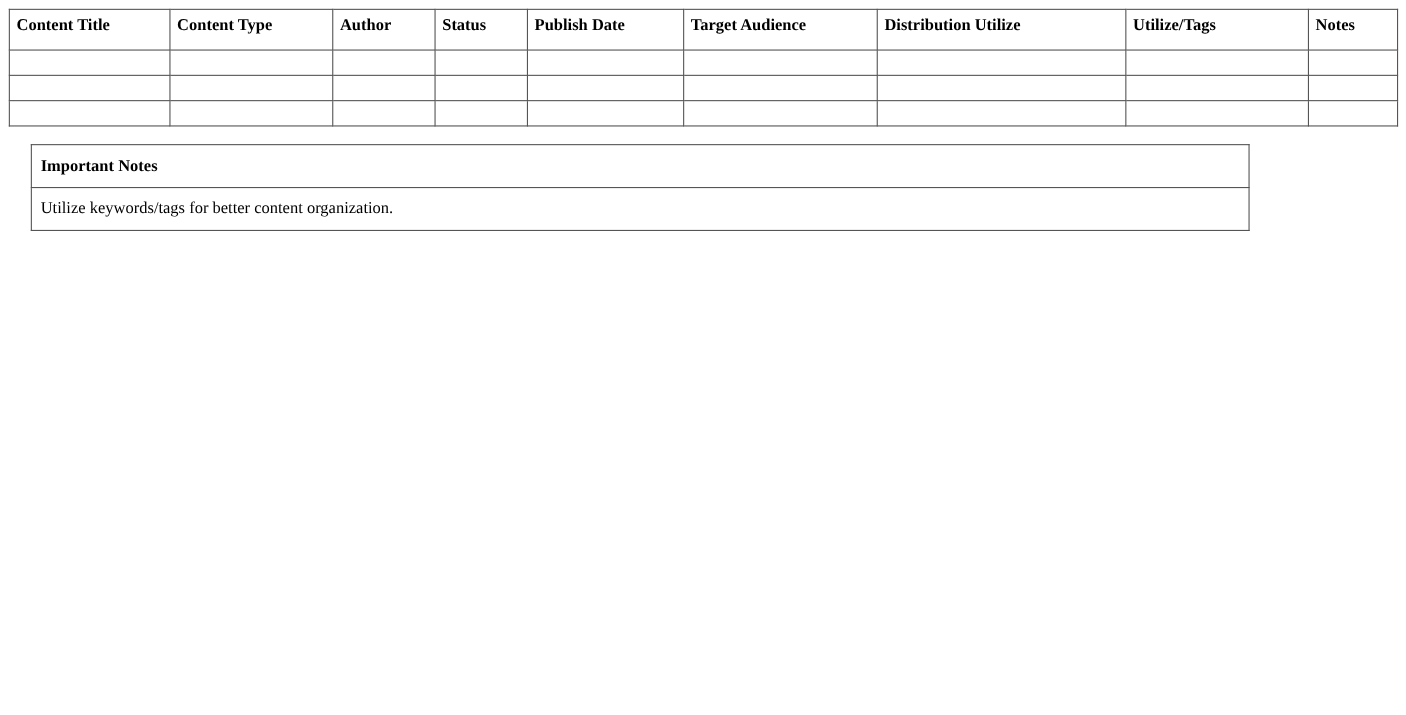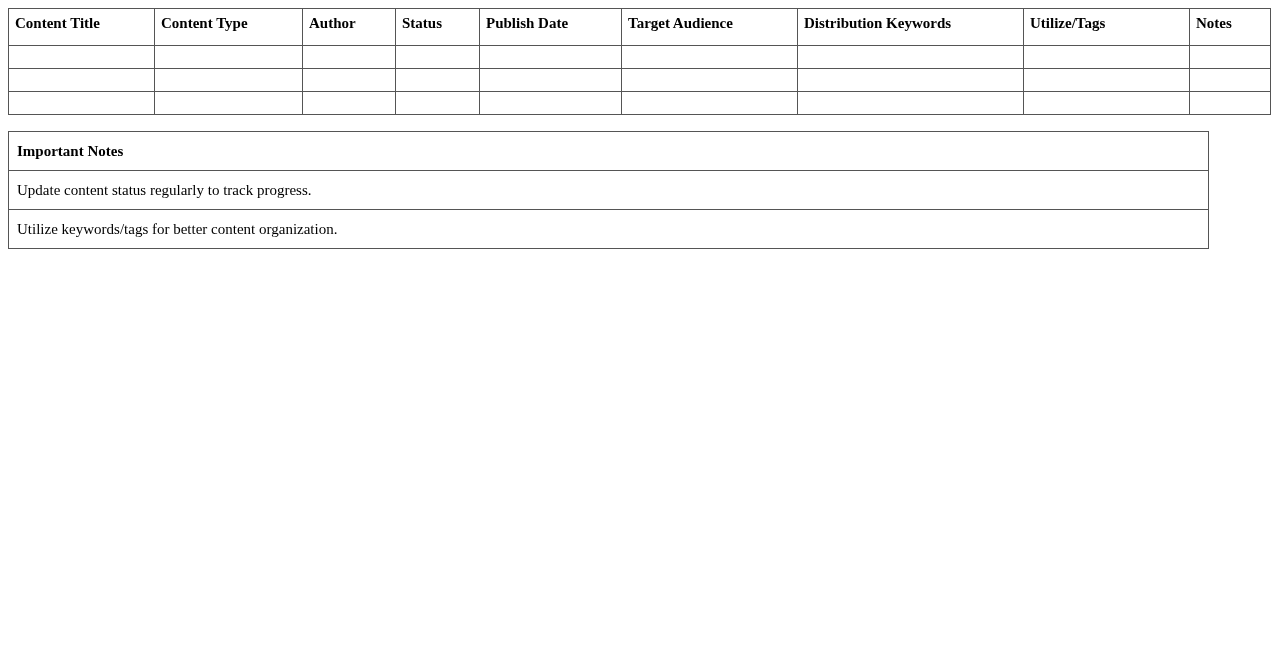--- a/index.html
+++ b/index.html
@@ -21,22 +21,23 @@
   }
   table {
     border-collapse: collapse;
     table-layout: fixed;
     font-family: Liberation Serif, serif;
   }
   table.content-table {
     width: 1262px;
   }
   table.notes-table {
-    width: 1201px;
+    width: 1108px;
     margin-top: 16px;
+    margin-left: 20px;
   }
   .content-table th,
   .content-table td {
     border: 1px solid #555555;
     padding: 4px 6px;
     text-align: left;
     vertical-align: top;
     font-size: 15px;
     line-height: 1.25;
     height: 14px;
@@ -80,21 +81,21 @@
       <col style="width:81px">
     </colgroup>
     <thead>
       <tr>
         <th>Content Title</th>
         <th>Content Type</th>
         <th>Author</th>
         <th>Status</th>
         <th>Publish Date</th>
         <th>Target Audience</th>
-        <th>Distribution Keywords</th>
+        <th>Distribution Utilize</th>
         <th>Utilize/Tags</th>
         <th>Notes</th>
       </tr>
     </thead>
     <tbody>
       <tr>
         <td></td>
         <td></td>
         <td></td>
         <td></td>
@@ -130,21 +131,18 @@
   </table>
 
   <table class="notes-table">
     <thead>
       <tr>
         <th>Important Notes</th>
       </tr>
     </thead>
     <tbody>
       <tr>
-        <td>Update content status regularly to track progress.</td>
-      </tr>
-      <tr>
         <td>Utilize keywords/tags for better content organization.</td>
       </tr>
     </tbody>
   </table>
 
 </div>
 
 </body></html>

